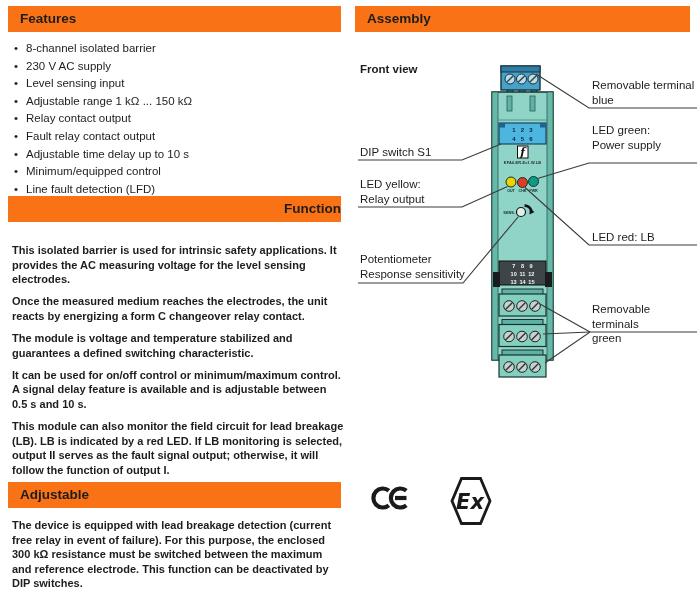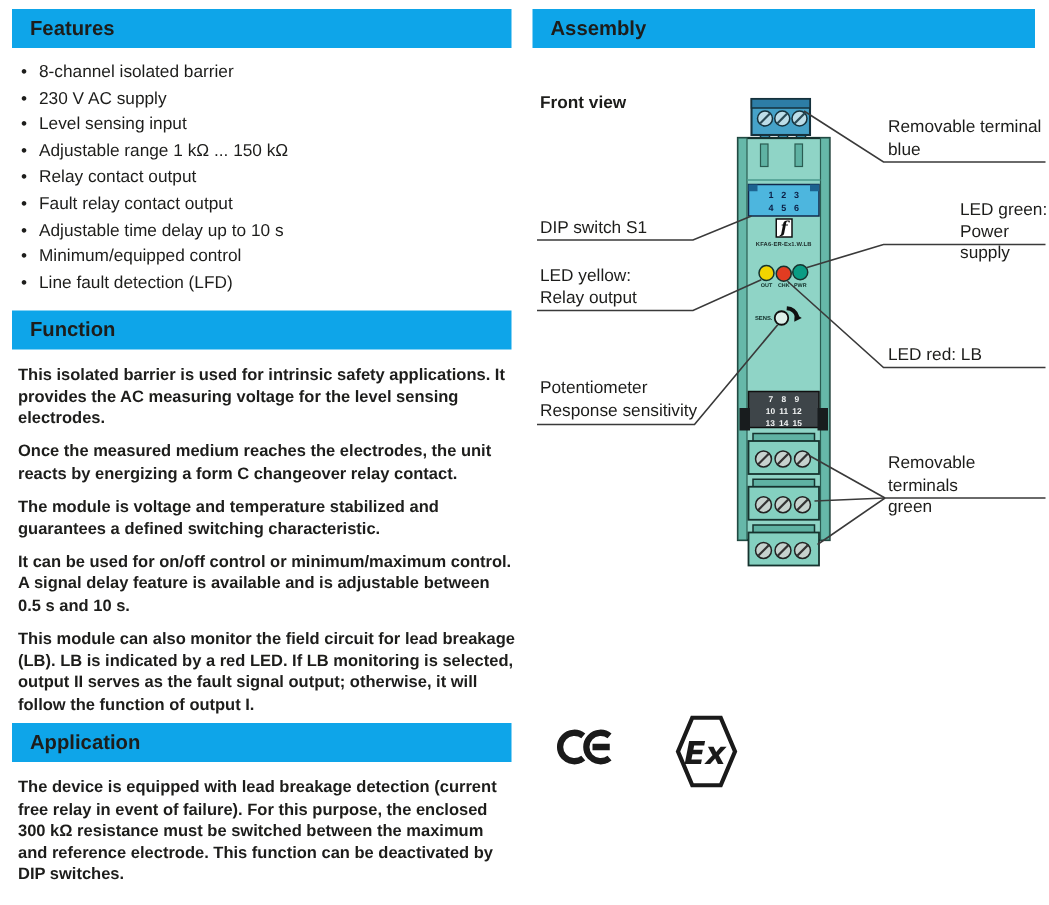--- a/index.html
+++ b/index.html
@@ -2,21 +2,21 @@
 <html><head>
 <meta charset="utf-8">
 <style>
   html,body{margin:0;padding:0;background:#ffffff;}
   .page{
     position:relative;width:699px;height:603px;background:#ffffff;
     font-family:"Liberation Sans","DejaVu Sans",sans-serif;color:#1d1d1b;
     overflow:hidden;
   }
   .sec-bar{
-    position:absolute;height:26px;line-height:26px;background:#0ea5e9;
+    position:absolute;height:26px;line-height:26px;background:#f97316;
     font-size:13.5px;font-weight:bold;padding-left:12px;box-sizing:border-box;
   }
   .col-left{position:absolute;left:8px;top:0;width:345px;height:603px;}
   .col-left .sec-bar{left:0;width:333px;}
   ul.features{
     position:absolute;left:4px;top:40px;margin:0;padding:0;list-style:none;width:330px;
   }
   ul.features li{
     font-size:11.5px;line-height:17.6px;padding-left:14px;position:relative;
   }
@@ -59,40 +59,40 @@
       <li>230 V AC supply</li>
       <li>Level sensing input</li>
       <li>Adjustable range 1 kΩ ... 150 kΩ</li>
       <li>Relay contact output</li>
       <li>Fault relay contact output</li>
       <li>Adjustable time delay up to 10 s</li>
       <li>Minimum/equipped control</li>
       <li>Line fault detection (LFD)</li>
     </ul>
 
-    <div class="sec-bar" style="top:207px;">Function</div>
+    <div class="sec-bar" style="top:196px;text-align:right;">Function</div>
 
     <div class="body-text" style="top:243px;">
       <p>This isolated barrier is used for intrinsic safety applications. It
 provides the AC measuring voltage for the level sensing
 electrodes.</p>
       <p>Once the measured medium reaches the electrodes, the unit
 reacts by energizing a form C changeover relay contact.</p>
       <p>The module is voltage and temperature stabilized and
 guarantees a defined switching characteristic.</p>
       <p>It can be used for on/off control or minimum/maximum control.
 A signal delay feature is available and is adjustable between
 0.5 s and 10 s.</p>
       <p>This module can also monitor the field circuit for lead breakage
 (LB). LB is indicated by a red LED. If LB monitoring is selected,
 output II serves as the fault signal output; otherwise, it will
 follow the function of output I.</p>
     </div>
 
-    <div class="sec-bar" style="top:482px;">Application</div>
+    <div class="sec-bar" style="top:482px;">Adjustable</div>
 
     <div class="body-text" style="top:518px;">
       <p>The device is equipped with lead breakage detection (current
 free relay in event of failure). For this purpose, the enclosed
 300 kΩ resistance must be switched between the maximum
 and reference electrode. This function can be deactivated by
 DIP switches.</p>
     </div>
   </div>
 
@@ -101,21 +101,21 @@
 
     <div class="front-view">Front view</div>
 
     <div class="callout" style="left:5px;top:145px;">DIP switch S1</div>
     <div class="callout" style="left:5px;top:177px;">LED yellow:
 Relay output</div>
     <div class="callout" style="left:5px;top:252px;">Potentiometer
 Response sensitivity</div>
     <div class="callout" style="left:237px;top:78px;">Removable terminal
 blue</div>
-    <div class="callout" style="left:237px;top:133px;margin-left:48px;">LED green:
+    <div class="callout" style="left:237px;top:123px;">LED green:
 Power supply</div>
     <div class="callout" style="left:237px;top:230px;">LED red: LB</div>
     <div class="callout" style="left:237px;top:302px;">Removable terminals
 green</div>
 
     <span class="sr-only">CE</span>
 
     <svg class="fig-svg" viewBox="0 0 344 603">
 
       <g>

